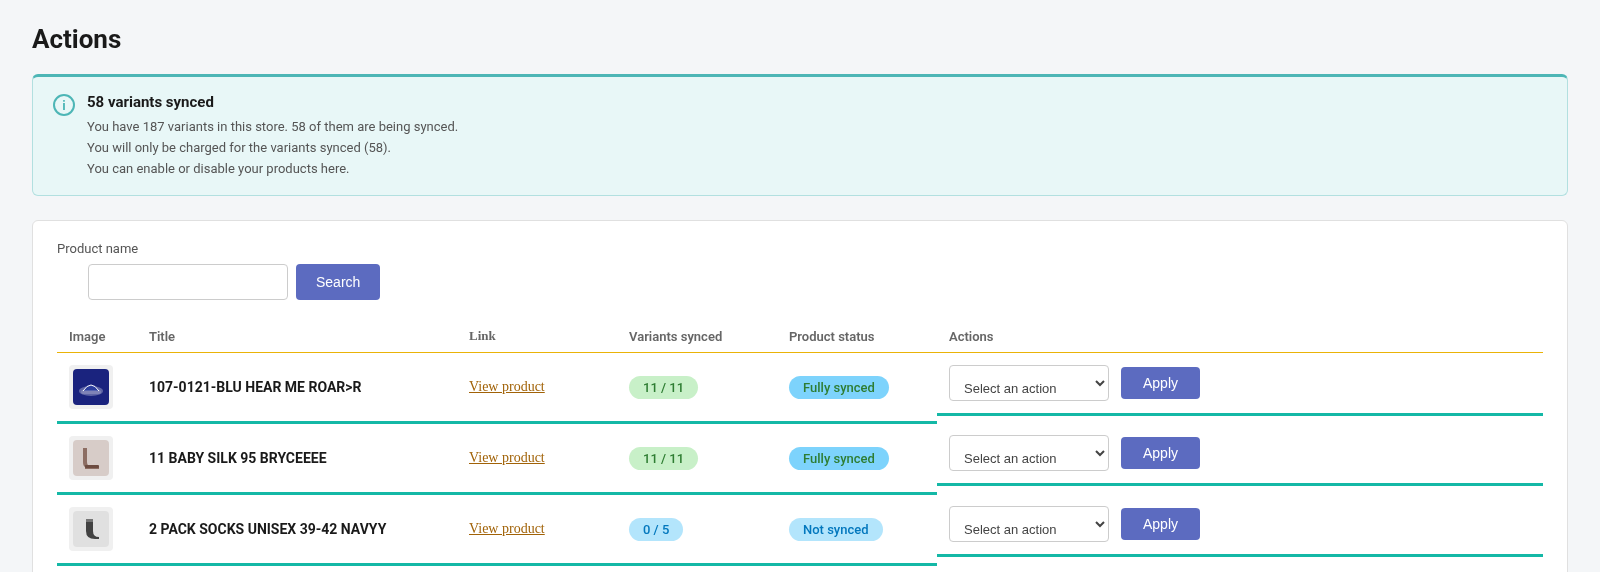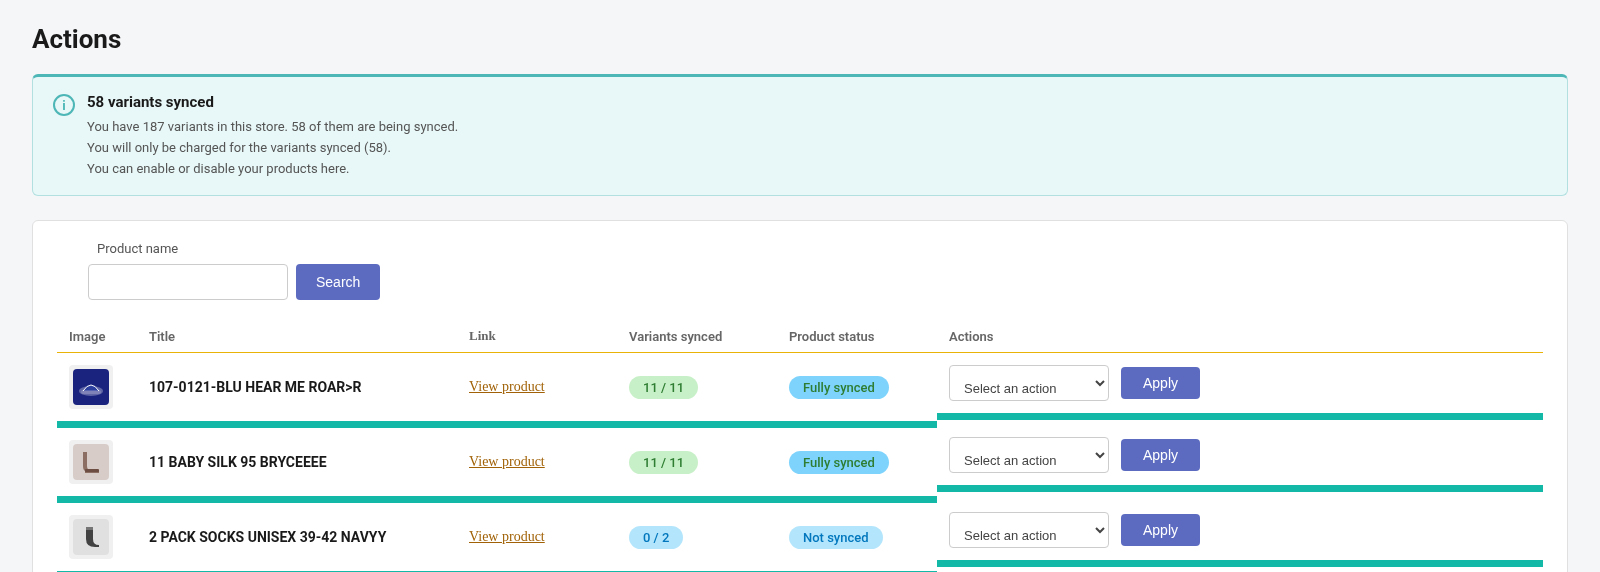--- a/index.html
+++ b/index.html
@@ -58,21 +58,20 @@
     .search-section {
       background: #fff;
       border: 1px solid #e0e0e0;
       border-radius: 6px;
       padding: 20px 24px;
     }
     .search-label {
       font-size: 13px;
       color: #555;
       margin-bottom: 8px;
-      margin-left: 40px;
     }
     .search-row {
       display: flex;
       gap: 8px;
       align-items: flex-start;
       margin-bottom: 20px;
       margin-left: 31px;
     }
     .search-input {
       width: 200px;
@@ -101,21 +100,21 @@
     .products-table th {
       text-align: left;
       font-size: 13px;
       font-weight: 600;
       color: #666;
       padding: 8px 12px;
       border-bottom: 1px solid #eab308;
     }
     .products-table td {
       padding: 12px 12px;
-      border-bottom: 7px solid #14b8a6;
+      border-bottom: 3px solid #14b8a6;
       vertical-align: middle;
     }
     .product-image {
       width: 44px;
       height: 44px;
       border-radius: 4px;
       display: flex;
       align-items: center;
       justify-content: center;
       overflow: hidden;
@@ -299,21 +298,21 @@
                 </svg>
         </div>
       </td>
       <td class="col-title">
         <span class="product-title">2 PACK SOCKS UNISEX 39-42 NAVYY</span>
       </td>
       <td class="col-link">
         <a class="view-link" href="#">View product</a>
       </td>
       <td class="col-variants">
-        <span class="badge badge-blue">0 / 2</span>
+        <span class="badge badge-blue">0 / 5</span>
       </td>
       <td class="col-status">
         <span class="badge badge-not-synced">Not synced</span>
       </td>
       <td class="col-actions" style="display:flex; align-items:center; gap:12px; padding-top:12px; padding-bottom:12px;">
         <select class="action-select">
           <option value="">Select an action</option>
           <option value="enable">Enable sync</option>
           <option value="disable">Disable sync</option>
         </select>

